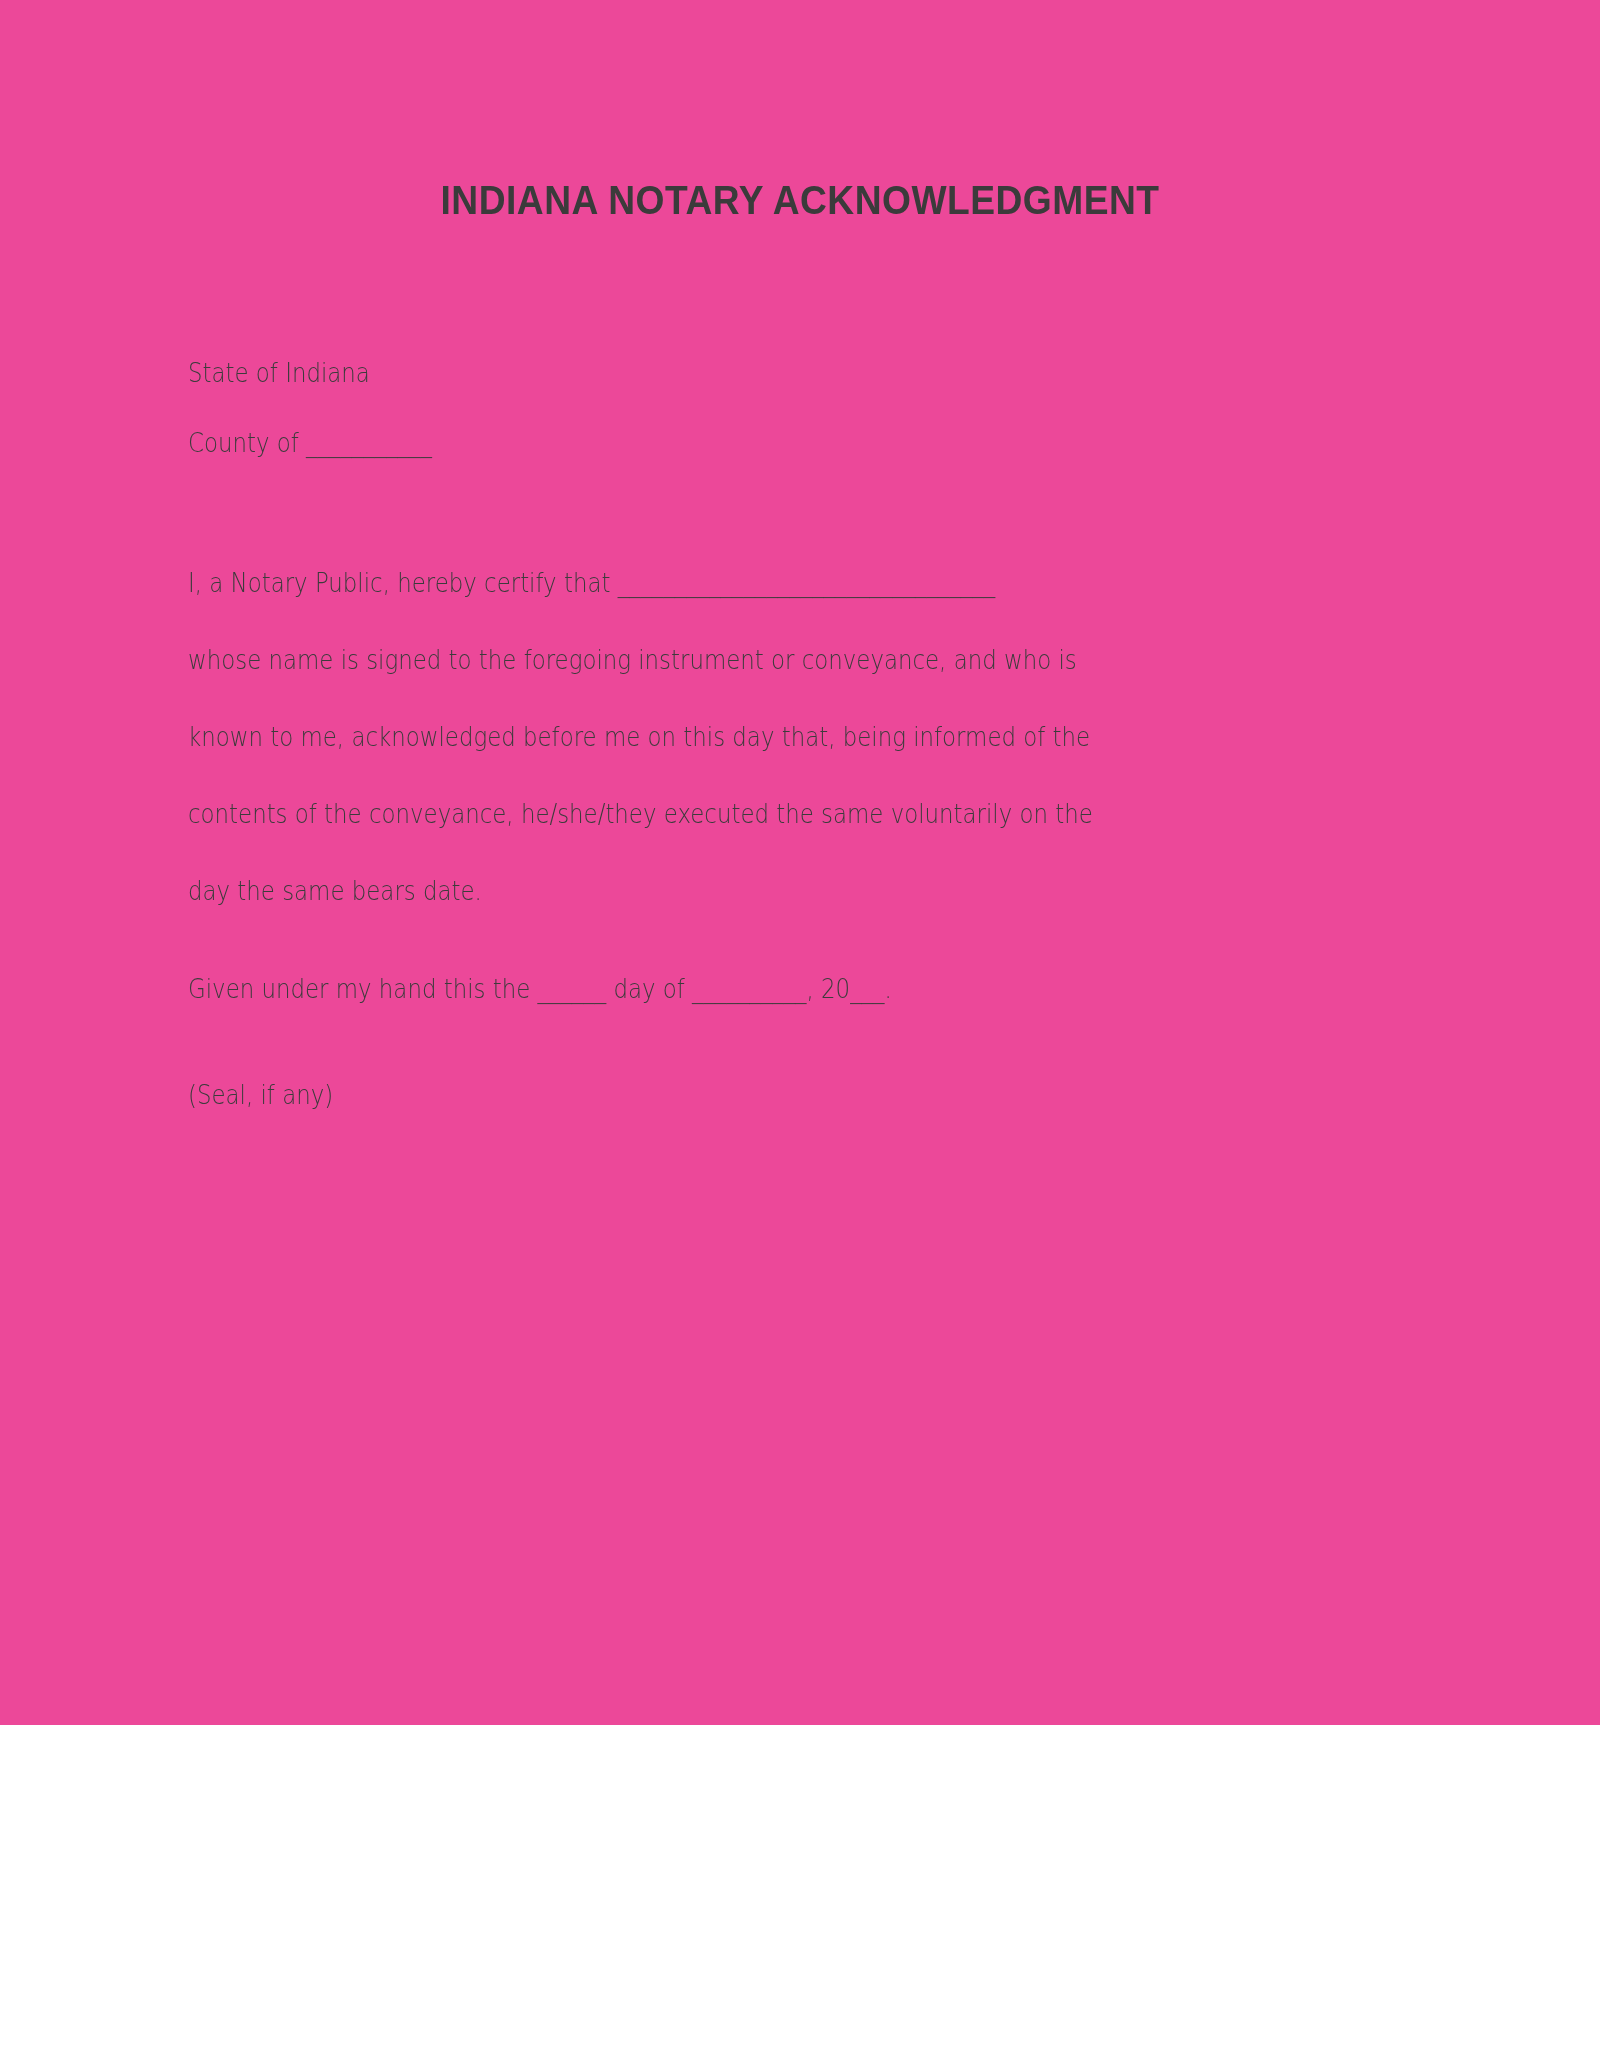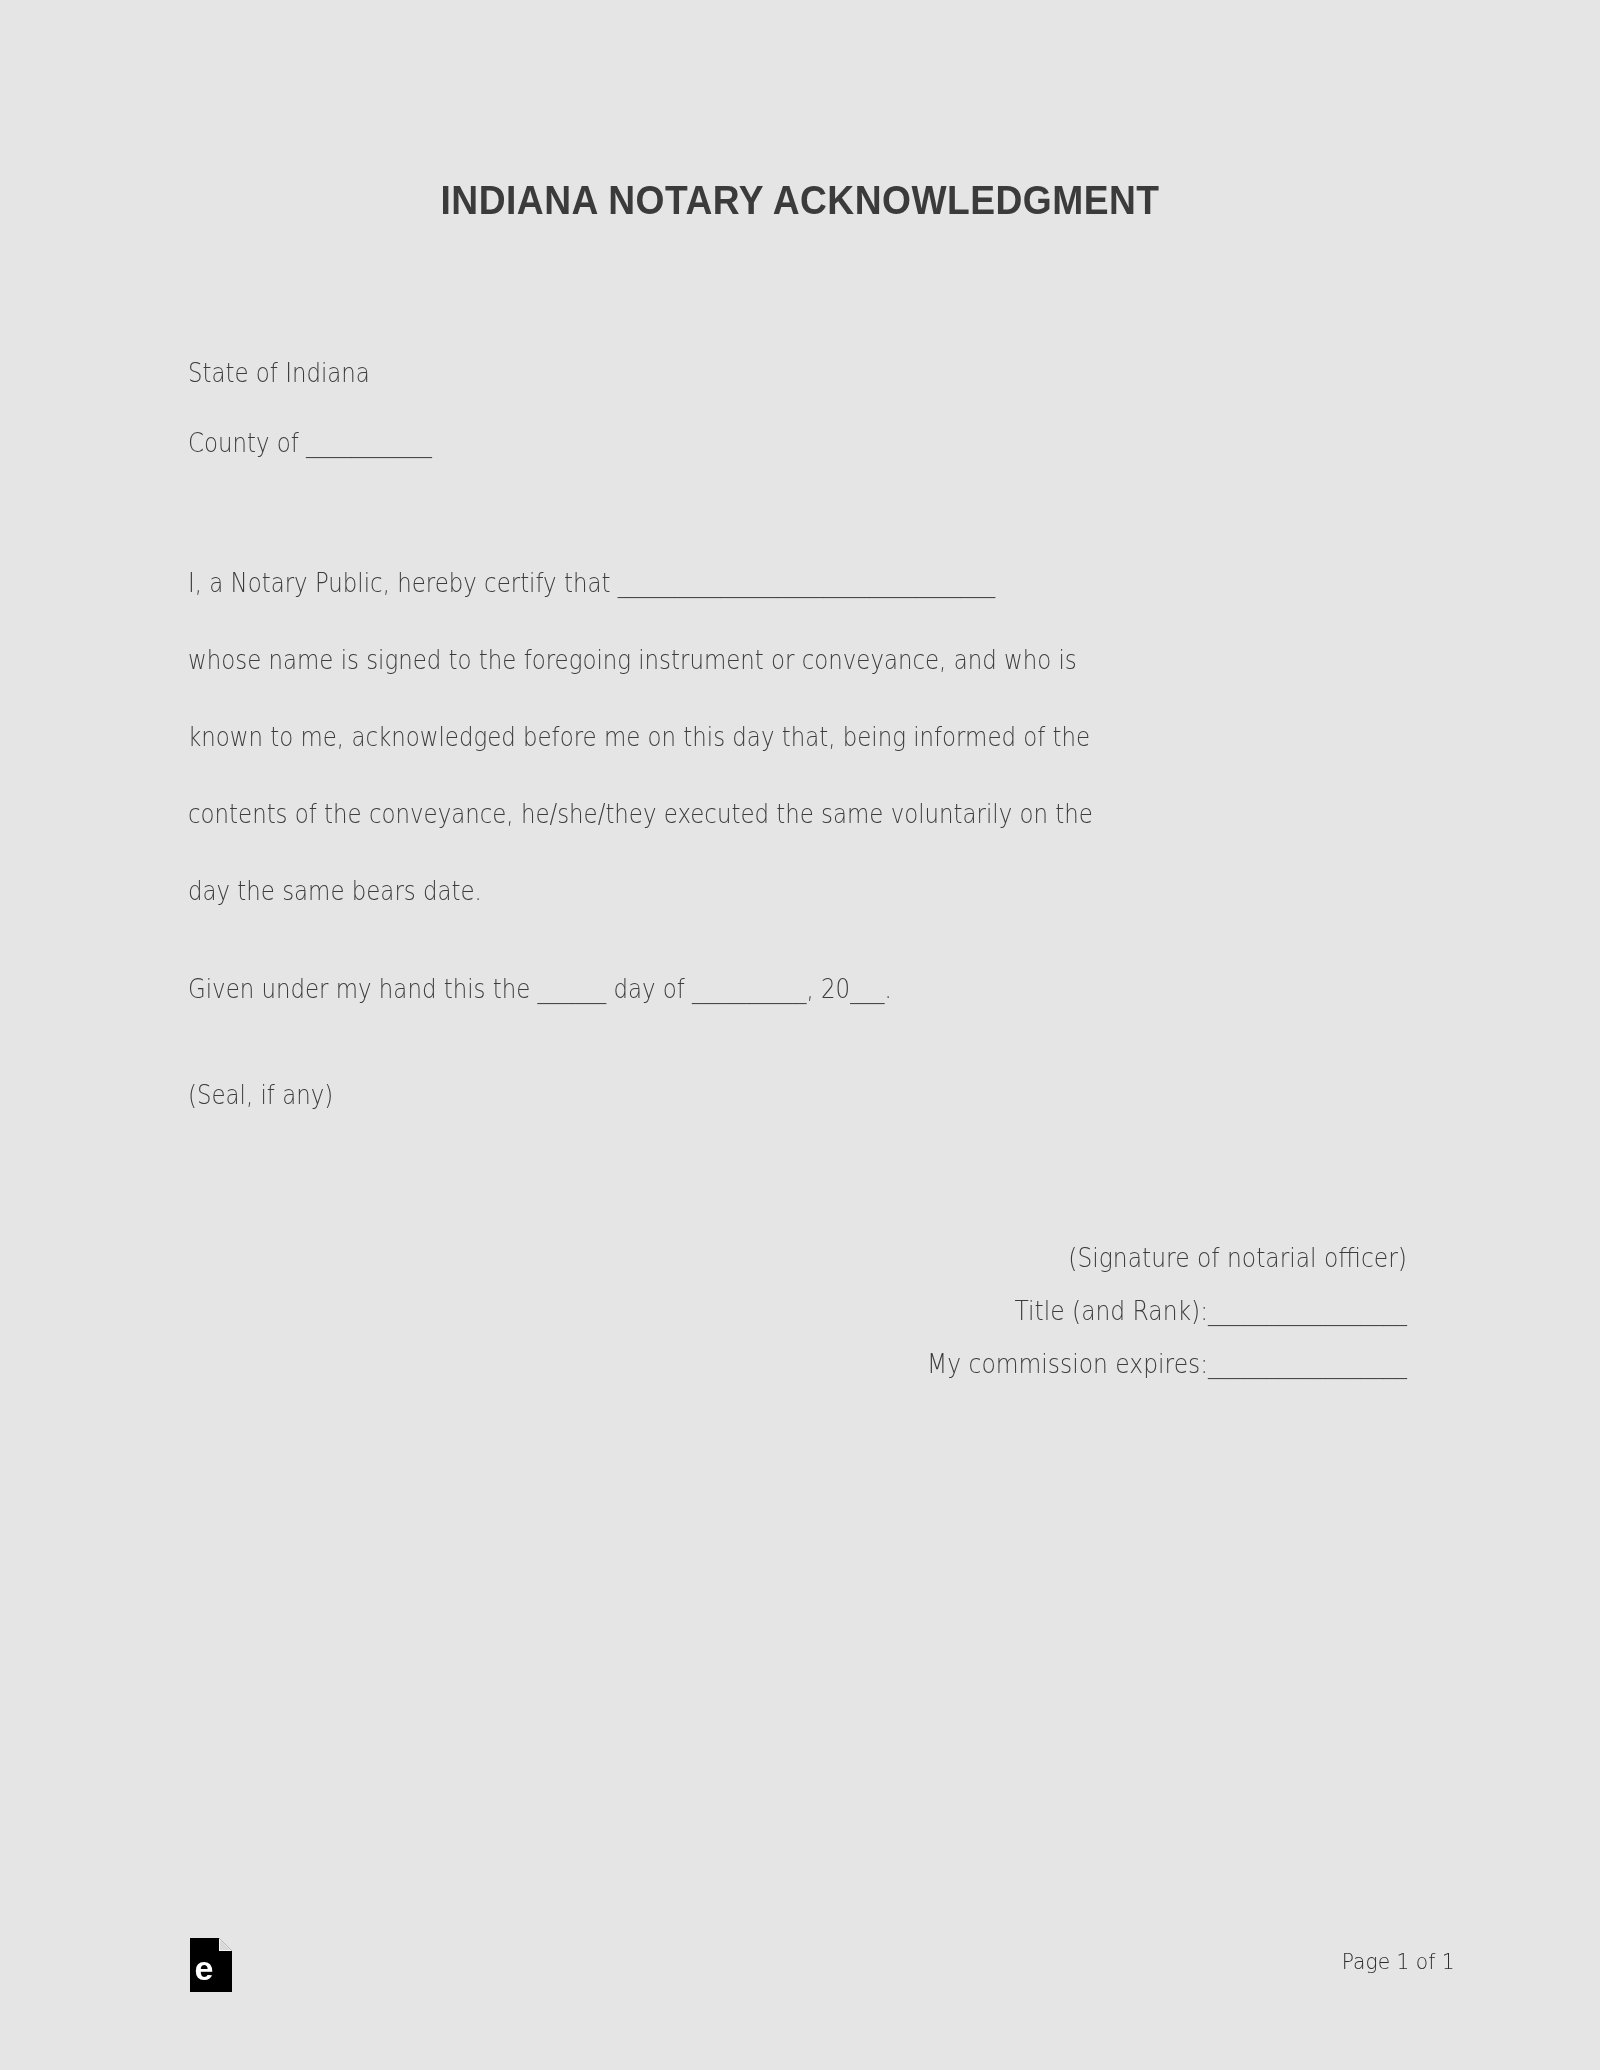--- a/index.html
+++ b/index.html
@@ -3,22 +3,22 @@
 <meta charset="utf-8">
 <style>
   html, body {
     margin: 0;
     padding: 0;
     background: #ffffff;
   }
   .page {
     position: relative;
     width: 1600px;
-    height: 2070px;
-    background: #e5e5e5;
+    height: 1725px;
+    background: #ec4899;
     overflow: hidden;
     font-family: "DejaVu Sans", sans-serif;
   }
 
   
   .doc-title {
     position: absolute;
     left: 0;
     top: 178px;
     width: 1600px;
@@ -142,25 +142,20 @@
 
   <div class="body-text para-l4">contents of the conveyance, he/she/they executed the same voluntarily on the</div>
 
   <div class="body-text para-l5">day the same bears date.</div>
 
   <div class="body-text lbl-given">Given under my hand this the ______ day of __________, 20___.</div>
 
   <div class="body-text lbl-seal">(Seal, if any)</div>
 
 
-  <div class="sig-block">
-    <span class="sig-line">(Signature of notarial officer)</span>
-    <span class="sig-line">Title (and Rank):_________________</span>
-    <span class="sig-line">My commission expires:_________________</span>
-  </div>
 
   <svg class="footer-logo" viewBox="0 0 42 54">
     <path d="M0 0 H29 L42 13 V54 H0 Z" fill="#000000"></path>
     <path d="M29 0 L42 13 H29 Z" fill="#ffffff"></path>
     <path d="M29.8 1.6 L40.4 12.2 H29.8 Z" fill="#d9d9d9"></path>
     <text x="14" y="42" font-family="Liberation Sans, sans-serif" font-size="34" font-weight="bold" fill="#ffffff" text-anchor="middle">e</text>
   </svg>
 
   <div class="page-number">Page 1 of 1</div>
 

